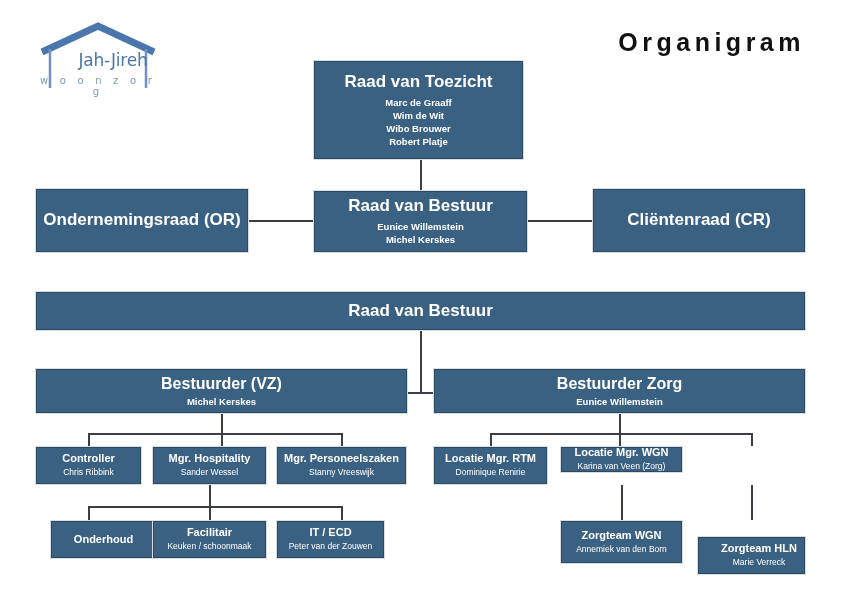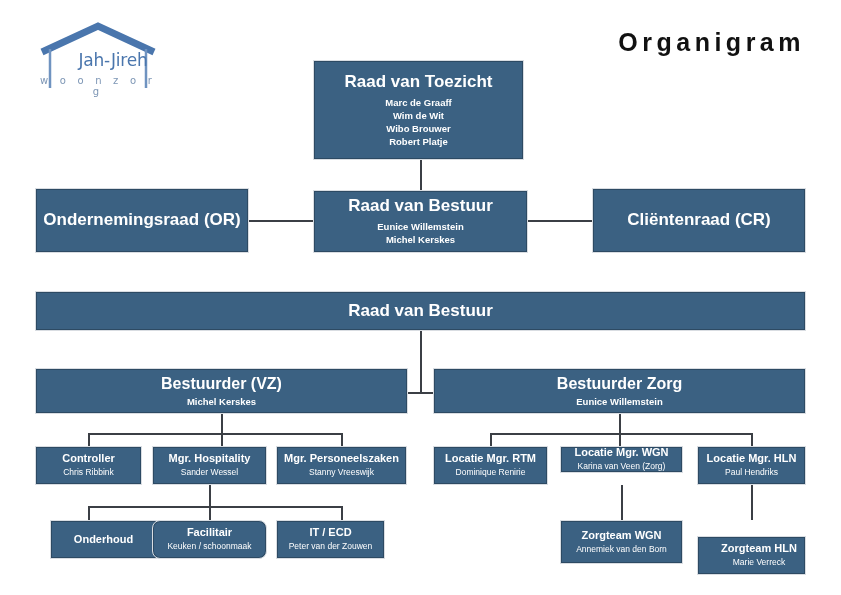--- a/index.html
+++ b/index.html
@@ -159,30 +159,26 @@
   <div class="box sz-sm" style="left:433px;top:446px;width:115px;height:39px;">
     <div class="t">Locatie Mgr. RTM</div>
     <div class="s">Dominique Renirie</div>
   </div>
 
   <div class="box sz-sm" style="left:560px;top:446px;width:123px;height:27px;">
     <div class="t">Locatie Mgr. WGN</div>
     <div class="s">Karina van Veen (Zorg)</div>
   </div>
 
-  <div class="box sz-sm" style="left:697px;top:446px;width:109px;height:39px;">
-    <div class="t">Locatie Mgr. HLN</div>
-    <div class="s">Paul Hendriks</div>
-  </div>
 
   <div class="box sz-sm" style="left:50px;top:520px;width:107px;height:39px;">
     <div class="t">Onderhoud</div>
   </div>
 
-  <div class="box sz-sm" style="left:152px;top:520px;width:115px;height:39px;border-radius:8px;">
+  <div class="box sz-sm" style="left:152px;top:520px;width:115px;height:39px;">
     <div class="t">Facilitair</div>
     <div class="s">Keuken / schoonmaak</div>
   </div>
 
   <div class="box sz-sm" style="left:276px;top:520px;width:109px;height:39px;">
     <div class="t">IT / ECD</div>
     <div class="s">Peter van der Zouwen</div>
   </div>
 
   <div class="box sz-sm" style="left:560px;top:520px;width:123px;height:44px;">

